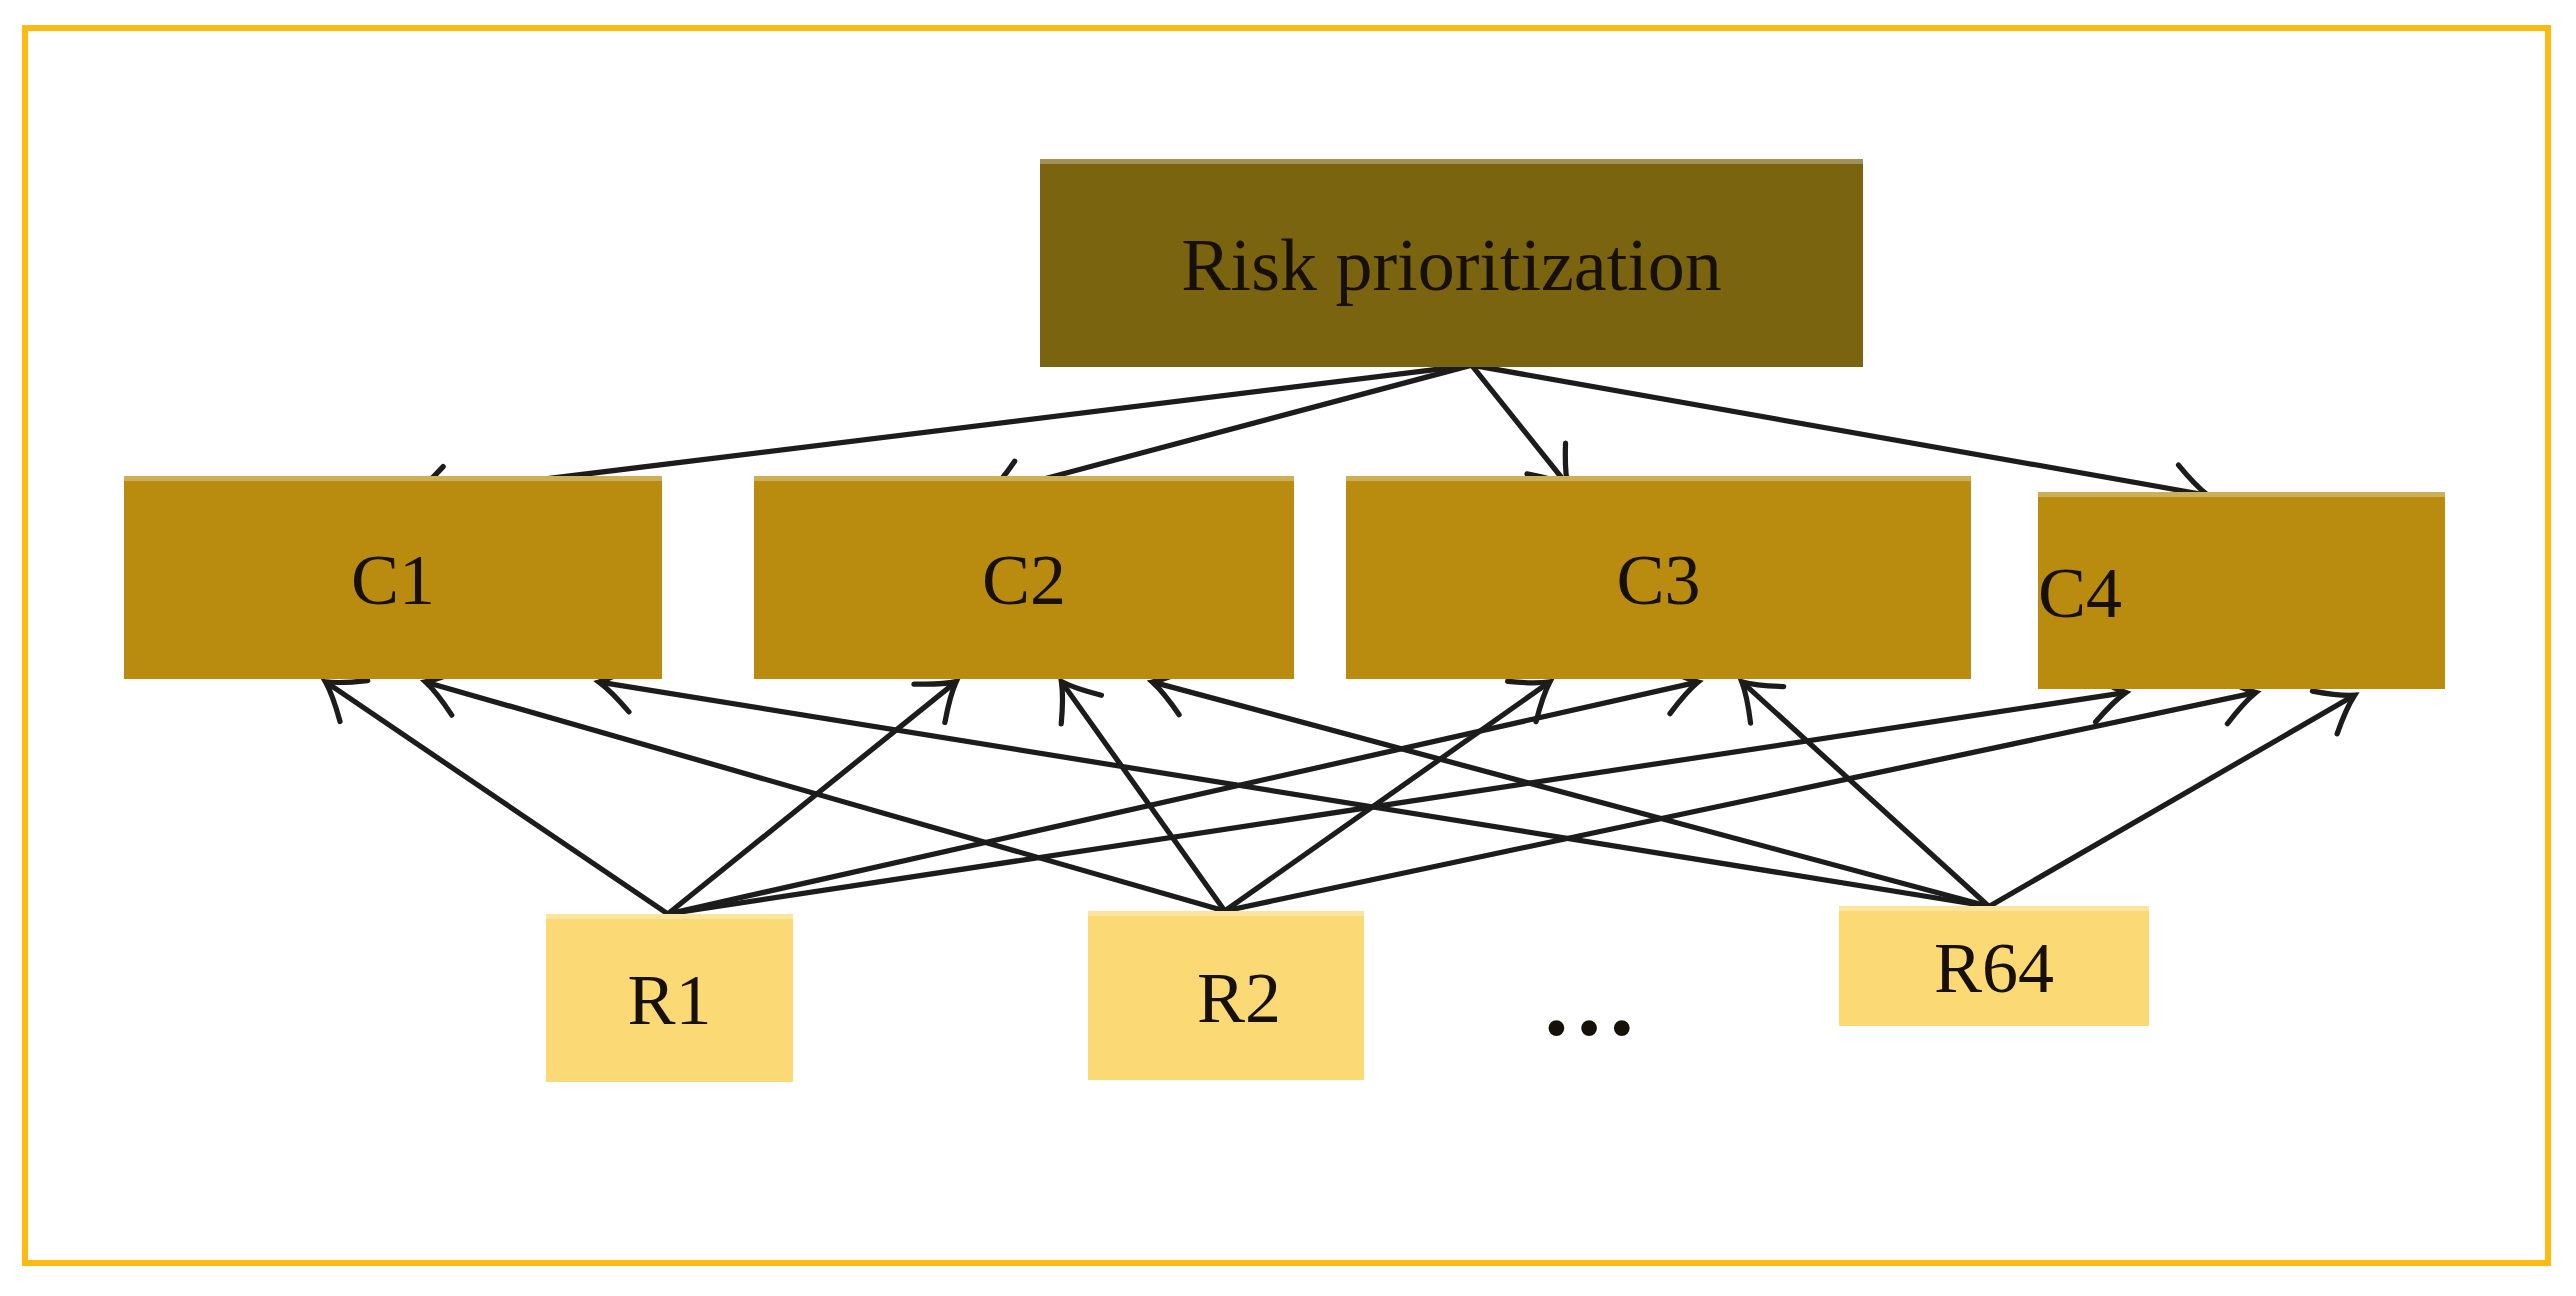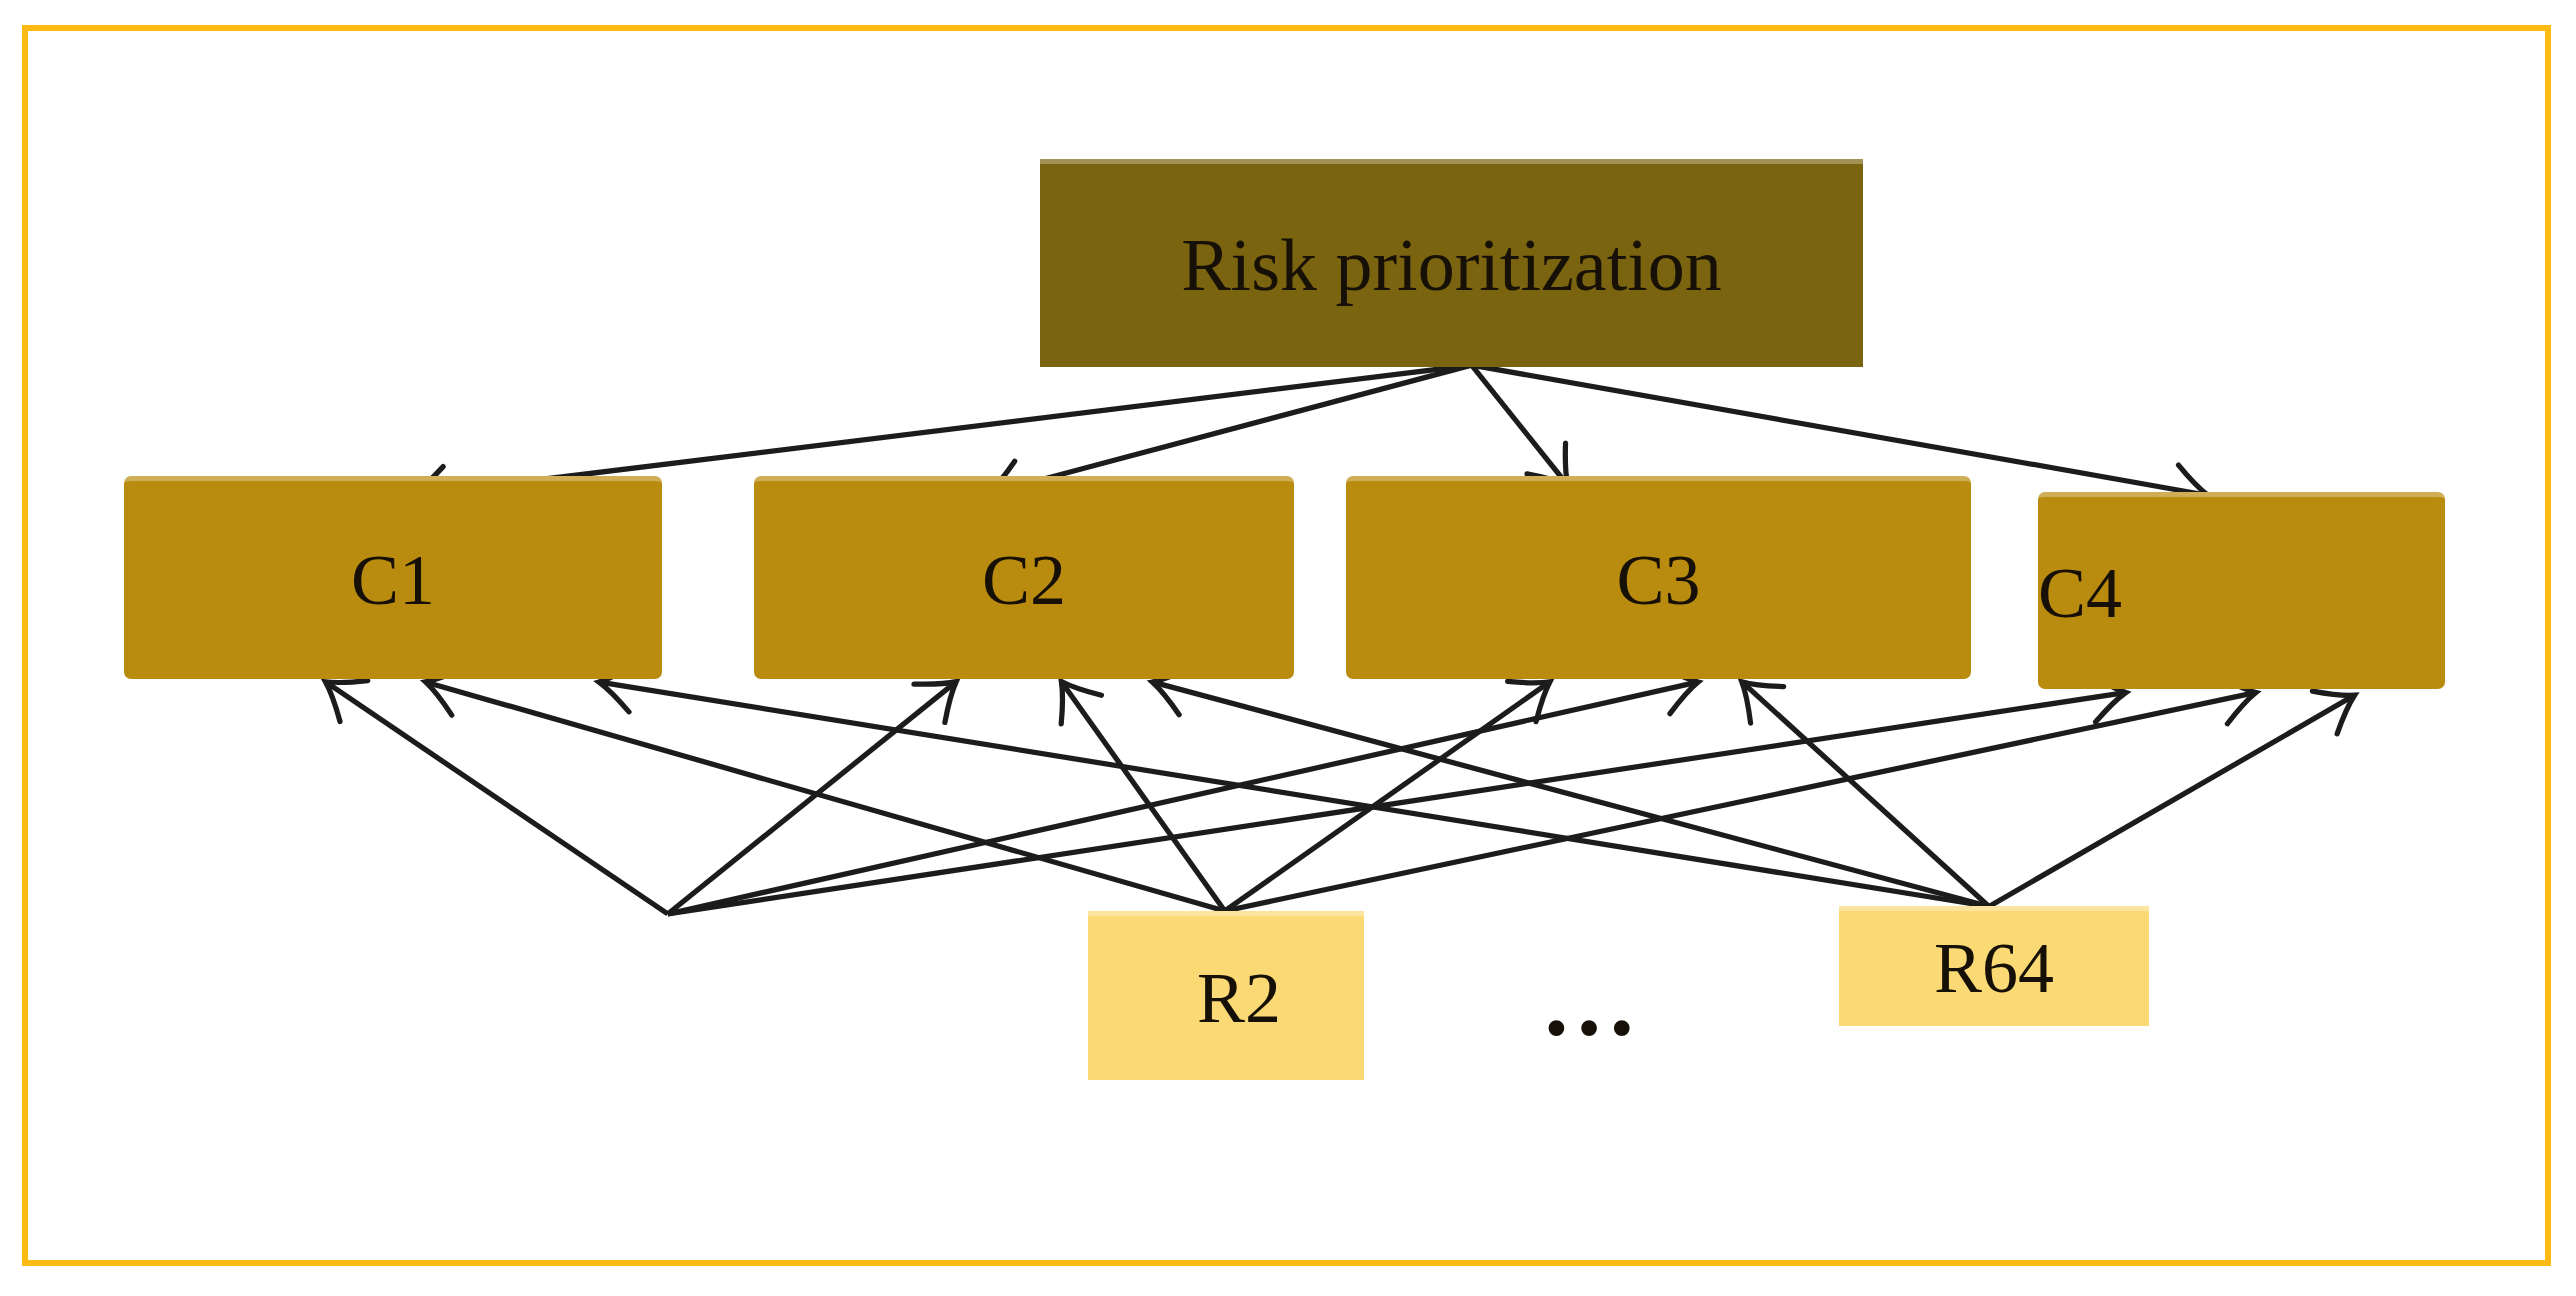--- a/index.html
+++ b/index.html
@@ -33,21 +33,20 @@
     font-size:72px;
     color:var(--ink);
     border-top:5.2px solid var(--bevel);
   }
   .node.goal{
     background:var(--goal-fill);
     font-size:74px;
   }
   .node.crit{
     background:var(--crit-fill);
-    border-radius:7px;
   }
   .node.risk{
     background:var(--risk-fill);
   }
   #node-goal{left:1040px;top:159px;width:823px;height:208px;}
   #node-c1{left:124px;top:476px;width:538px;height:203px;}
   #node-c2{left:754px;top:476px;width:540px;height:203px;}
   #node-c3{left:1346px;top:476px;width:625px;height:203px;}
   #node-c4{left:2038px;top:492px;width:407px;height:197px;justify-content:flex-start;}
   #node-r1{left:546px;top:914px;width:247px;height:168px;}
@@ -109,20 +108,23 @@
   <div class="node crit" id="node-c2">
     <span>C2</span>
   </div>
   <div class="node crit" id="node-c3">
     <span>C3</span>
   </div>
   <div class="node crit" id="node-c4">
     <span>C4</span>
   </div>
 
+  <div class="node risk" id="node-r1">
+    <span>R1</span>
+  </div>
   <div class="node risk" id="node-r2">
     <span>R2</span>
   </div>
   <div class="node risk" id="node-r64">
     <span>R64</span>
   </div>
 
   <div class="ellipsis">…</div>
 
 </div>

